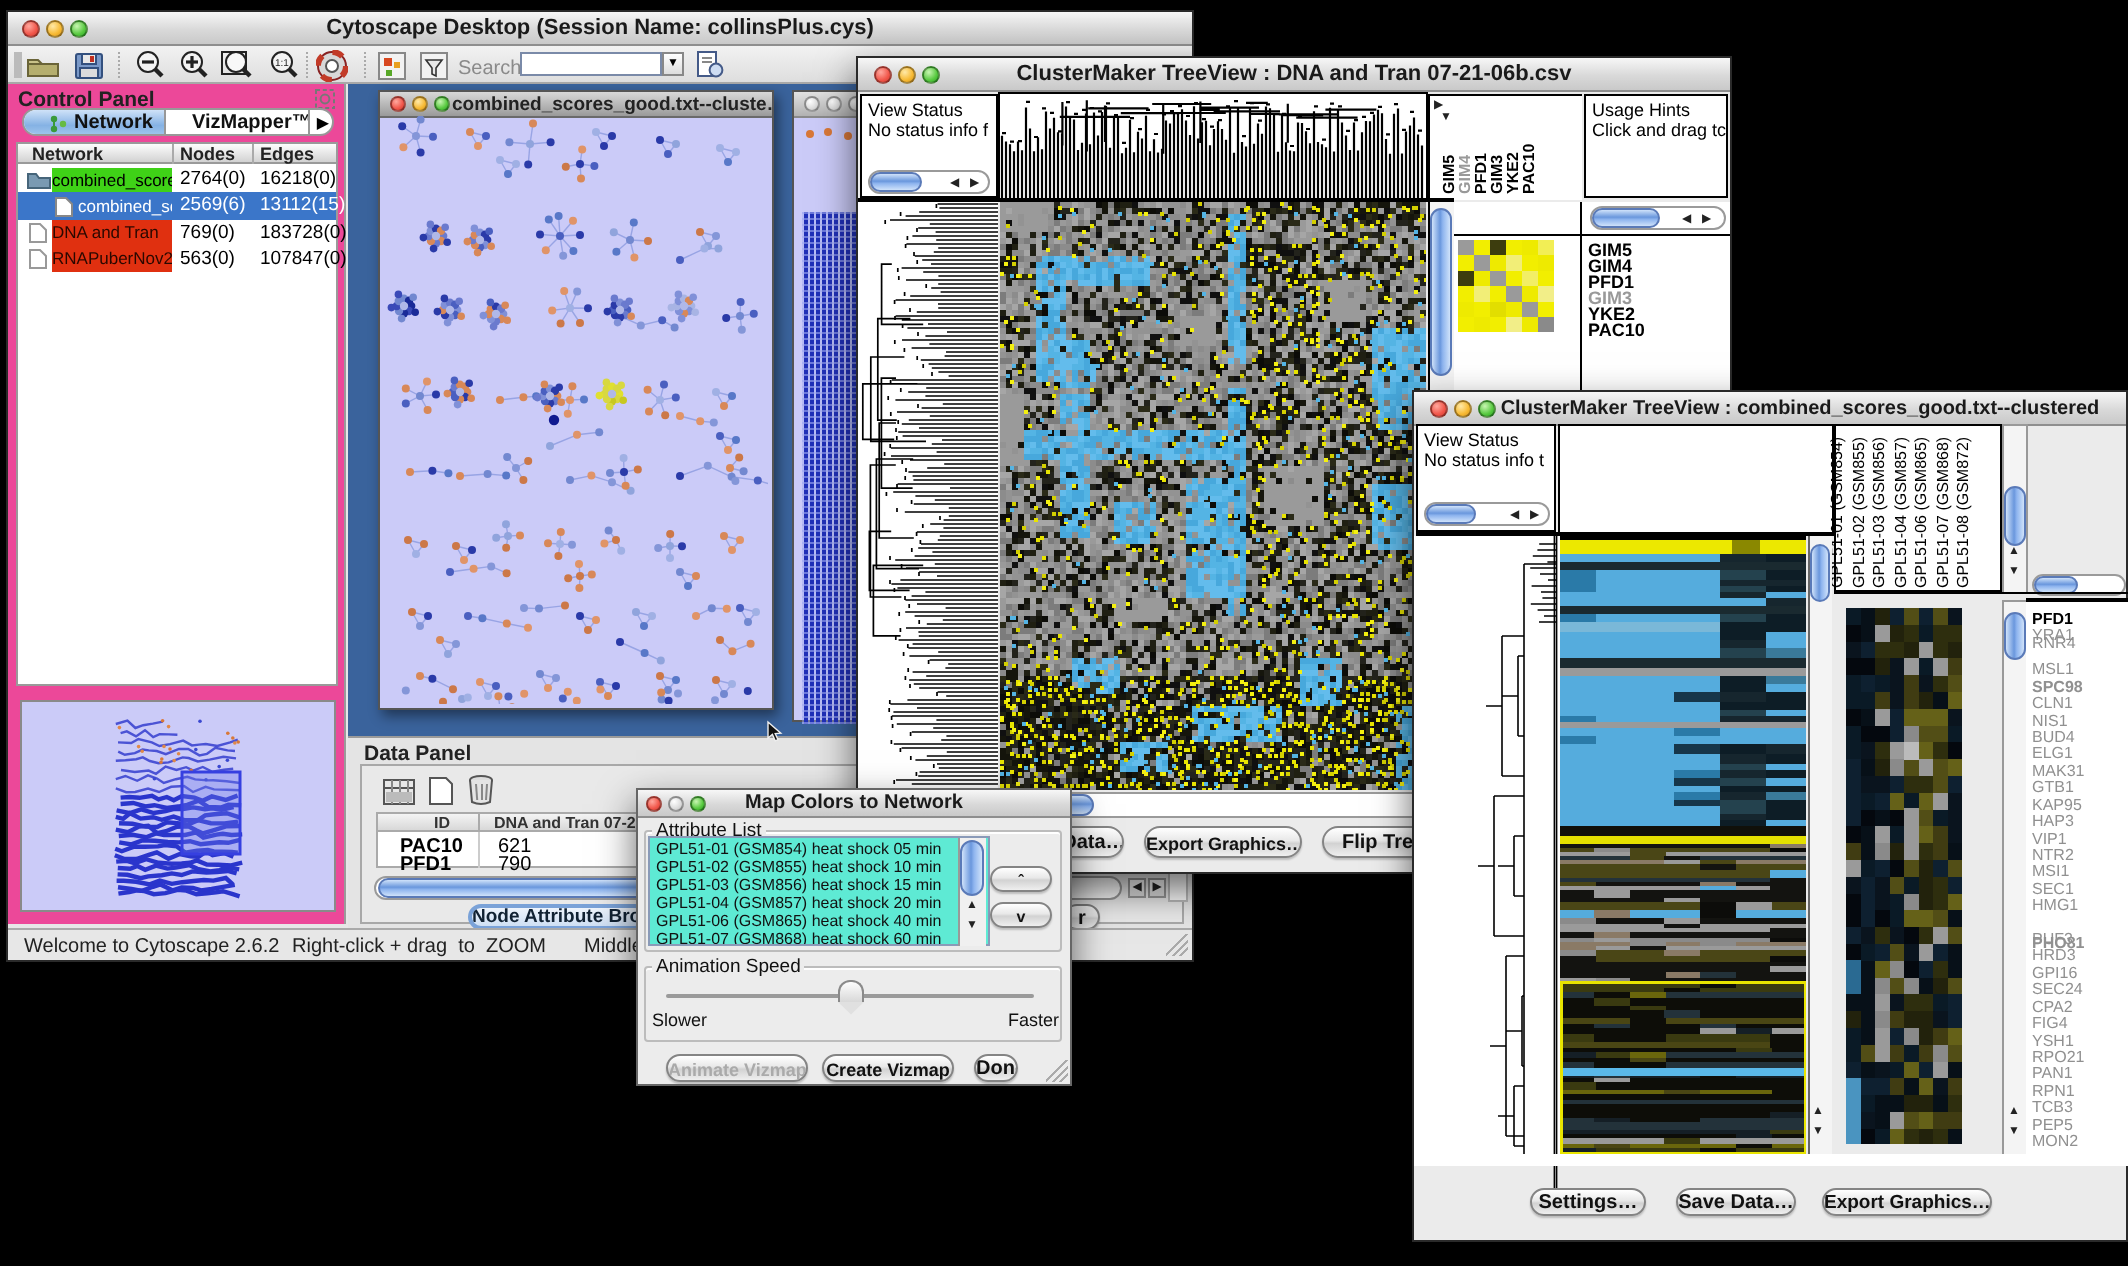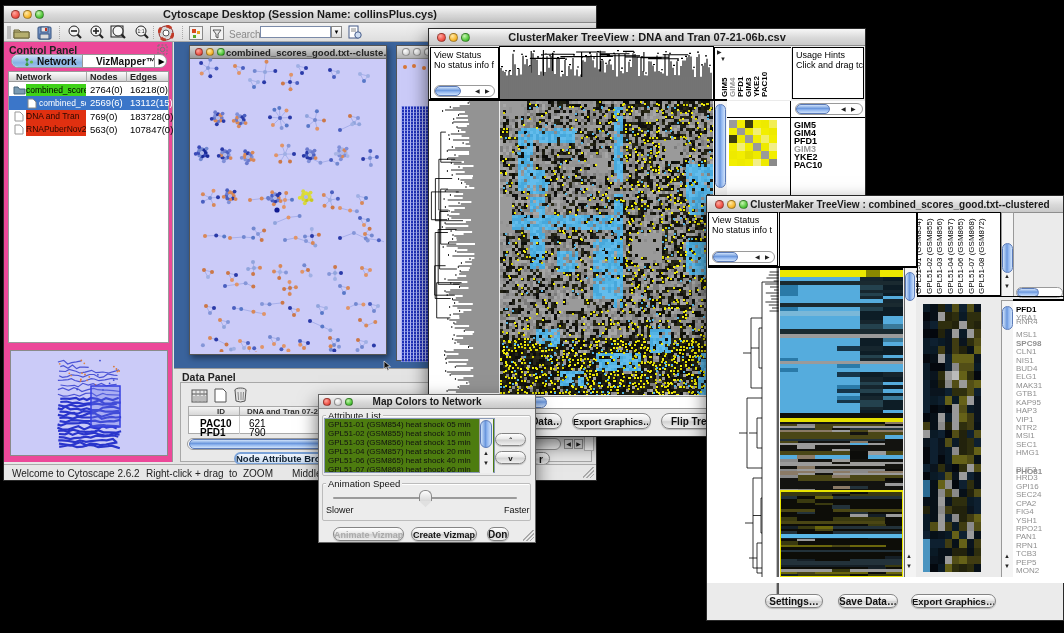--- a/index.html
+++ b/index.html
@@ -1637,21 +1637,21 @@
 <div class="win" style="left:318px;top:394px;width:218px;height:149px;background:#ececec;border:1px solid #666">
  <div class="tbar" style="height:14px">
       <b style="font-size:10px;line-height:14px">Map Colors to Network</b>
     </div>
  <div class="lt r" style="left:4px;top:2.5px;width:8px;height:8px"></div>
     <div class="lt n" style="left:15px;top:2.5px;width:8px;height:8px"></div>
     <div class="lt g" style="left:26px;top:2.5px;width:8px;height:8px"></div>
 
  <div class="etch" style="left:3px;top:20px;width:209px;height:61px"></div>
  <div class="abs" style="left:7px;top:15px;font-size:9.5px;color:#111;background:#ececec;padding:0 2px">Attribute List</div>
- <div class="abs" style="left:5px;top:23px;width:171px;height:55px;background:#4d7c0f;border:1px solid #8a9ab8;font-size:8px;color:#111;overflow:hidden">
+ <div class="abs" style="left:5px;top:23px;width:171px;height:55px;background:#5eead4;border:1px solid #8a9ab8;font-size:8px;color:#111;overflow:hidden">
   <div style="padding:1px 0 0 3px;line-height:9px">GPL51-01 (GSM854) heat shock 05 min</div>
   <div style="padding:0 0 0 3px;line-height:9px">GPL51-02 (GSM855) heat shock 10 min</div>
   <div style="padding:0 0 0 3px;line-height:9px">GPL51-03 (GSM856) heat shock 15 min</div>
   <div style="padding:0 0 0 3px;line-height:9px">GPL51-04 (GSM857) heat shock 20 min</div>
   <div style="padding:0 0 0 3px;line-height:9px">GPL51-06 (GSM865) heat shock 40 min</div>
   <div style="padding:0 0 0 3px;line-height:9px">GPL51-07 (GSM868) heat shock 60 min</div>
  </div>
  <div class="abs" style="left:160px;top:24px;width:14px;height:54px;background:#f0f0f0;border-left:1px solid #999"></div>
  <div class="sbthumbv" style="left:161px;top:25px;width:12px;height:28px"></div>
  <div class="abs" style="left:164px;top:55px;font-size:6px;color:#222">▲</div>

